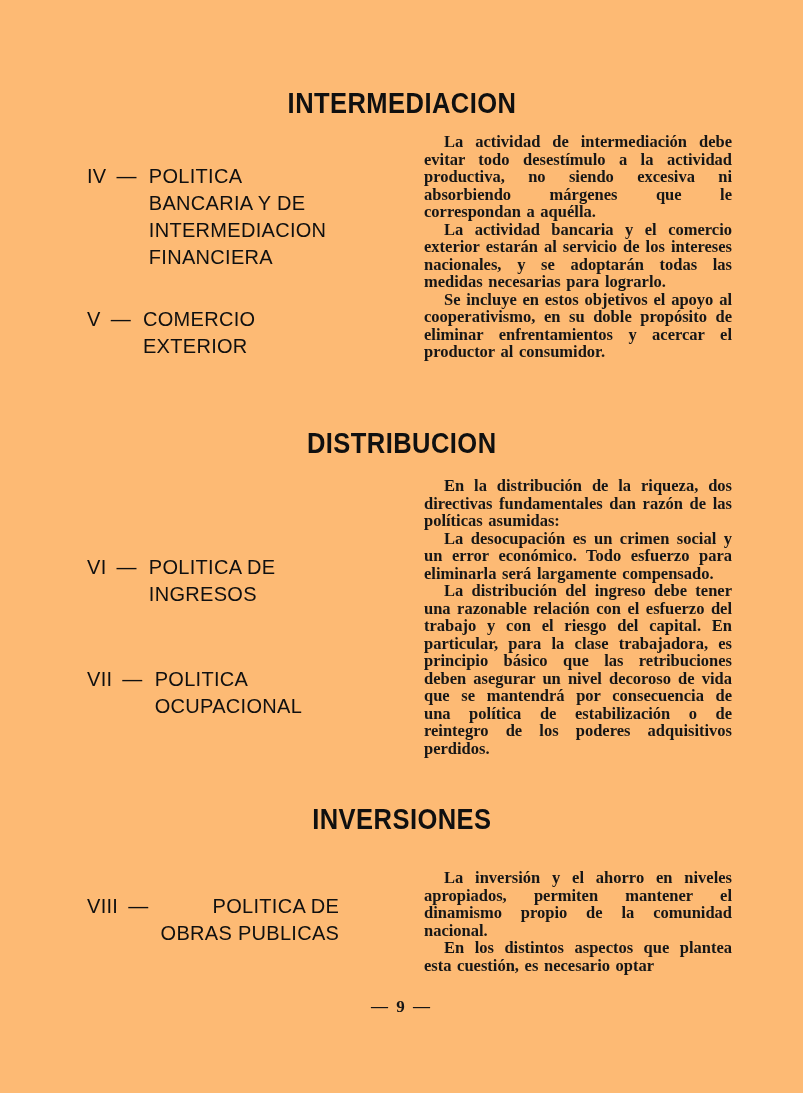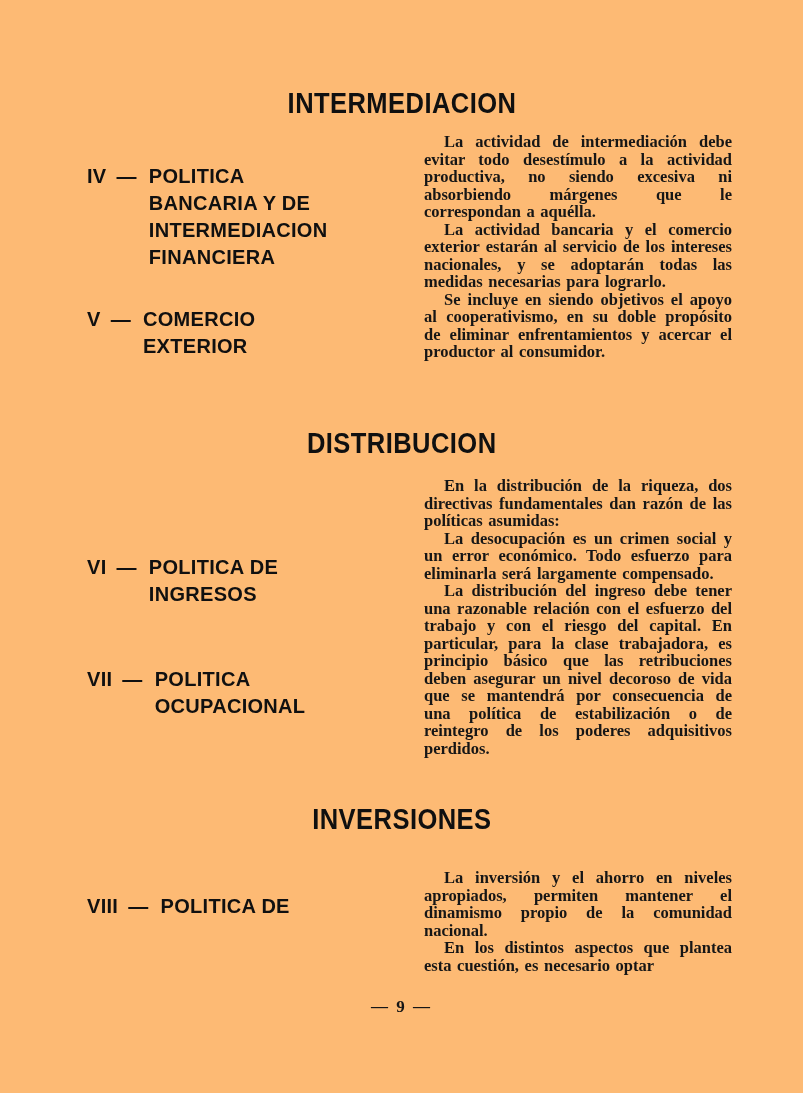--- a/index.html
+++ b/index.html
@@ -29,21 +29,21 @@
     display: inline-block;
     transform: scaleX(0.88);
     transform-origin: center;
     letter-spacing: 0.5px;
   }
   .outline-item {
     position: absolute;
     left: 87px;
     display: flex;
     font-family: "Liberation Sans", sans-serif;
-    font-weight: 700;
+    font-weight: 400;
     font-size: 20px;
     line-height: 27px;
     letter-spacing: 0.3px;
     color: #101010;
     white-space: nowrap;
   }
   .outline-item .numeral { margin-right: 10px; }
   .outline-item .dash { margin-right: 12px; }
   .outline-item .title-lines { display: block; }
   .outline-item .title-lines span { display: block; }
@@ -93,21 +93,21 @@
 
 <div class="page">
 
   <div class="heading" id="heading-0">
     <span>INTERMEDIACION</span>
   </div>
 
   <div class="body-col" id="rightcol-0">
     <p>La actividad de intermediación debe evitar todo desestímulo a la actividad productiva, no siendo excesiva ni absorbiendo márgenes que le correspondan a aquélla.</p>
     <p>La actividad bancaria y el comercio exterior estarán al servicio de los intereses nacionales, y se adoptarán todas las medidas necesarias para lograrlo.</p>
-    <p>Se incluye en siendo objetivos el apoyo al cooperativismo, en su doble propósito de eliminar enfrentamientos y acercar el productor al consumidor.</p>
+    <p>Se incluye en estos objetivos el apoyo al cooperativismo, en su doble propósito de eliminar enfrentamientos y acercar el productor al consumidor.</p>
   </div>
 
   <div class="outline-item" id="item-0-0">
     <span class="numeral">IV</span>
     <span class="dash">—</span>
     <span class="title-lines">
       <span>POLITICA</span>
       <span>BANCARIA Y DE</span>
       <span>INTERMEDIACION</span>
       <span>FINANCIERA</span>
@@ -158,18 +158,19 @@
   <div class="body-col" id="rightcol-2">
     <p>La inversión y el ahorro en niveles apropiados, permiten mantener el dinamismo propio de la comunidad nacional.</p>
     <p>En los distintos aspectos que plantea esta cuestión, es necesario optar</p>
   </div>
 
   <div class="outline-item" id="item-2-0">
     <span class="numeral">VIII</span>
     <span class="dash">—</span>
     <span class="title-lines">
       <span>POLITICA DE</span>
+      <span>OBRAS PUBLICAS</span>
     </span>
   </div>
 
   <div class="page-number" id="page-number">— 9 —</div>
 
 </div>
 
 </body></html>

